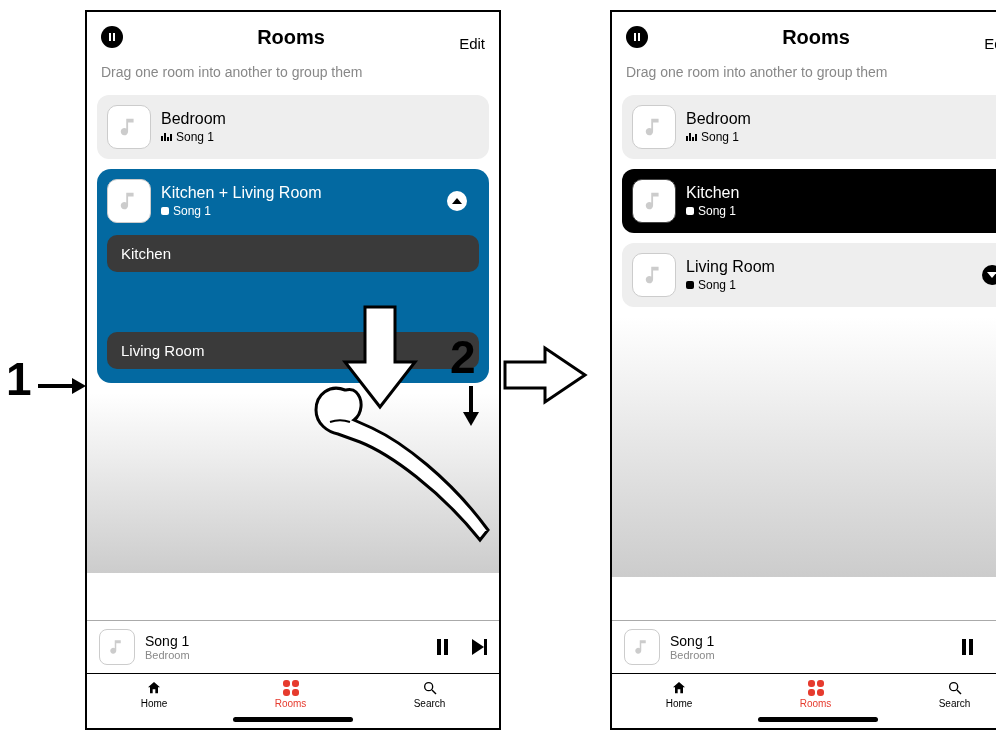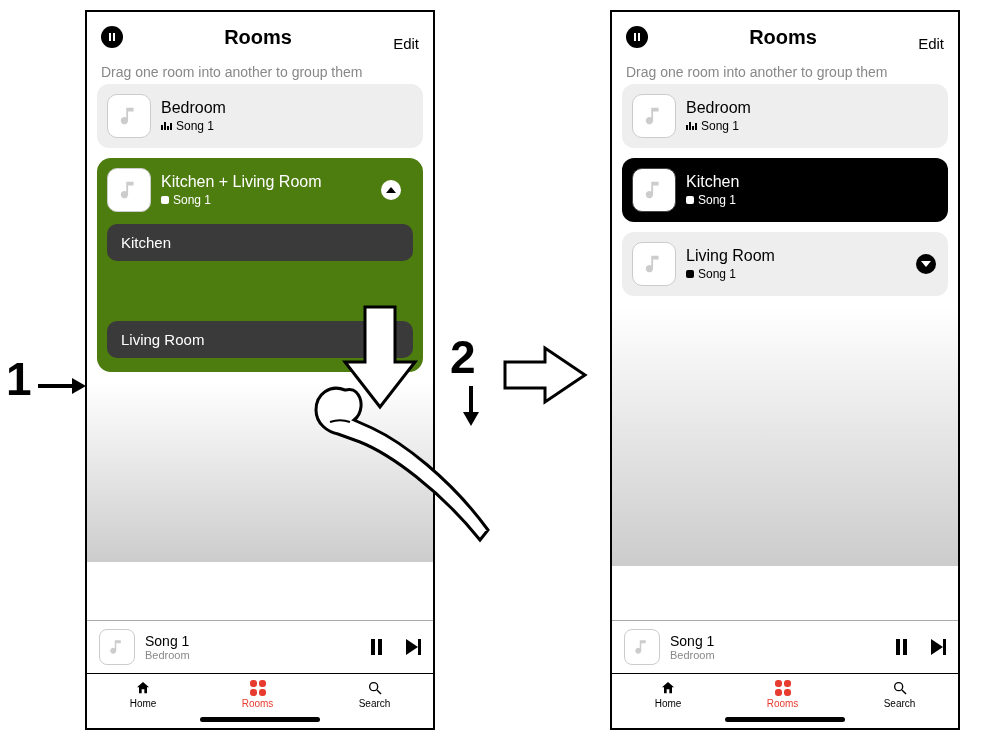--- a/index.html
+++ b/index.html
@@ -4,21 +4,21 @@
 <style>
   * { box-sizing: border-box; margin: 0; padding: 0; }
   body {
     font-family: -apple-system, Helvetica, Arial, sans-serif;
     width: 996px; height: 742px;
     background: #fff;
     position: relative;
   }
   .phone {
     position: absolute;
-    width: 350px; height: 720px;
+    width: 416px; height: 720px;
     border: 2px solid #000;
     top: 10px;
     background: #fff;
     display: flex; flex-direction: column;
   }
   .phone.left { left: 85px; }
   .phone.right { left: 610px; }
 
   .header {
     display: flex; align-items: center; justify-content: space-between;
@@ -26,21 +26,21 @@
   }
   .pause-badge {
     width: 22px; height: 22px; border-radius: 50%;
     background: #000; display:flex; align-items:center; justify-content:center;
   }
   .pause-badge .bars { display:flex; gap:2px; }
   .pause-badge .bars span { width:2px; height:8px; background:#fff; }
   .title { font-size: 20px; font-weight: 600; }
   .edit { font-size: 15px; margin-top: 13px; }
 
-  .hint { font-size: 14px; color: #888; padding: 6px 14px 4px 14px; }
+  .hint { font-size: 14px; color: #888; padding: 6px 14px 15px 14px; }
 
   .content { flex: 1; padding: 0 10px; position: relative; }
 
   .card {
     background: #eee; border-radius: 12px; padding: 10px;
     display:flex; align-items:center; gap:10px; margin-bottom: 10px;
     position: relative;
   }
   .card.dark { background: #000; color:#fff; }
   .thumb {
@@ -59,21 +59,21 @@
   .expand-circle {
     position:absolute; right:12px; top:50%; transform:translateY(-50%);
     width:20px; height:20px; border-radius:50%; background:#fff;
     display:flex; align-items:center; justify-content:center;
   }
   .expand-circle.dark { background:#000; }
   .tri-up { width:0;height:0;border-left:5px solid transparent;border-right:5px solid transparent;border-bottom:6px solid #000; }
   .tri-down-w { width:0;height:0;border-left:5px solid transparent;border-right:5px solid transparent;border-top:6px solid #fff; }
 
   .group-card {
-    background:#4d7c0f; border-radius:14px; color:#fff; padding:10px 10px 14px 10px;
+    background:#0369a1; border-radius:14px; color:#fff; padding:10px 10px 14px 10px;
     margin-bottom:10px;
   }
   .group-head { display:flex; align-items:center; gap:10px; position:relative; padding-right:34px; }
   .subroom {
     background:#3a3a3a; color:#fff; border-radius:10px; padding:10px 14px;
     margin-top:12px; font-size:15px;
   }
   .subroom.spaced { margin-top:60px; }
 
   .fade {

